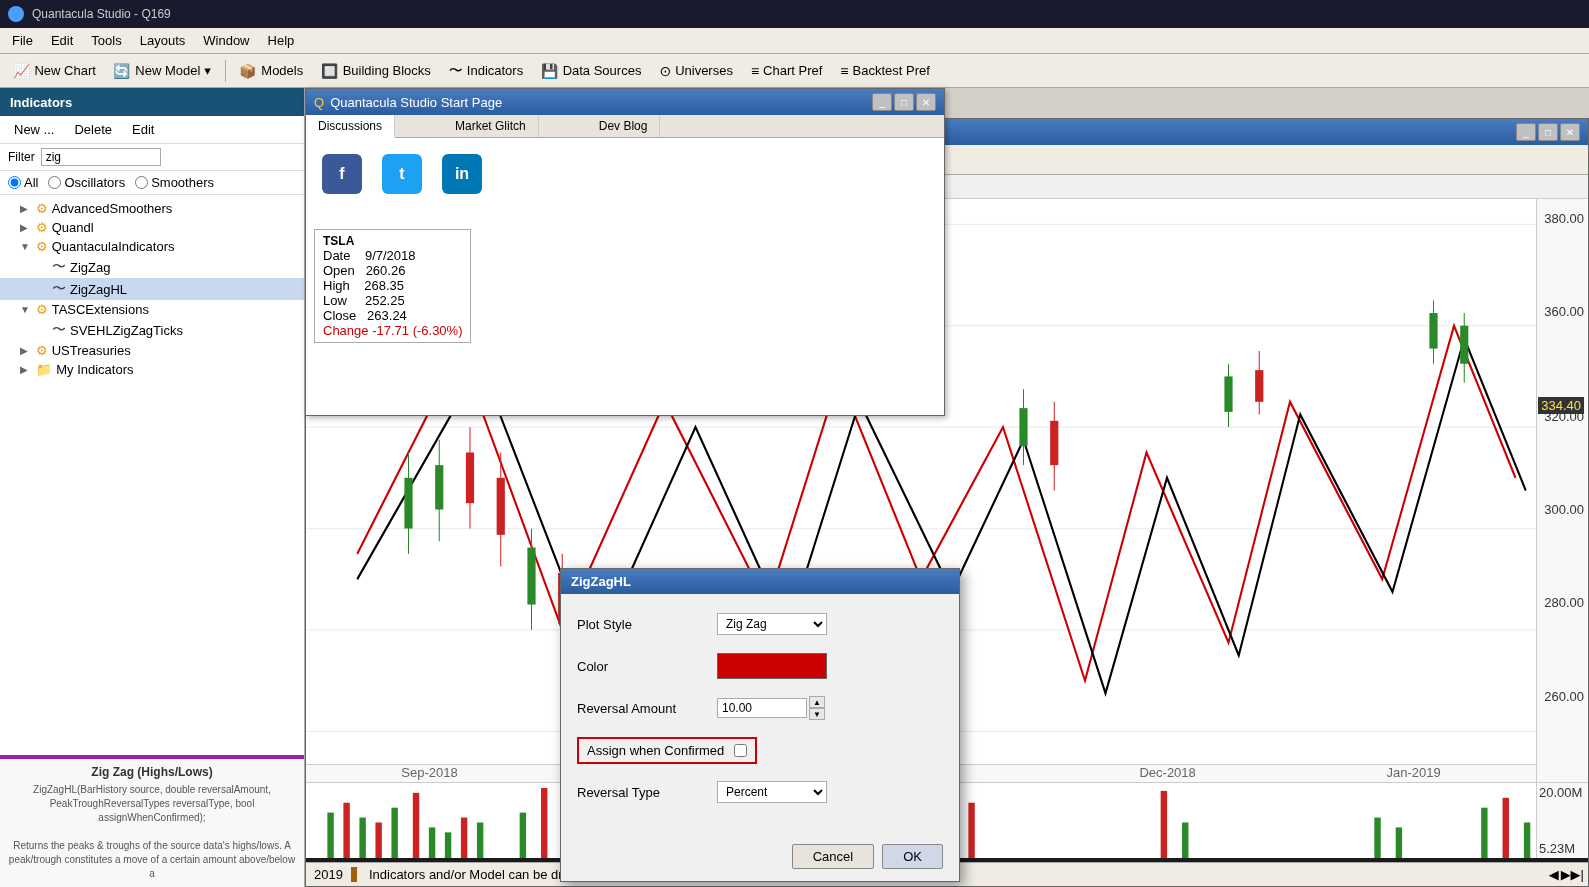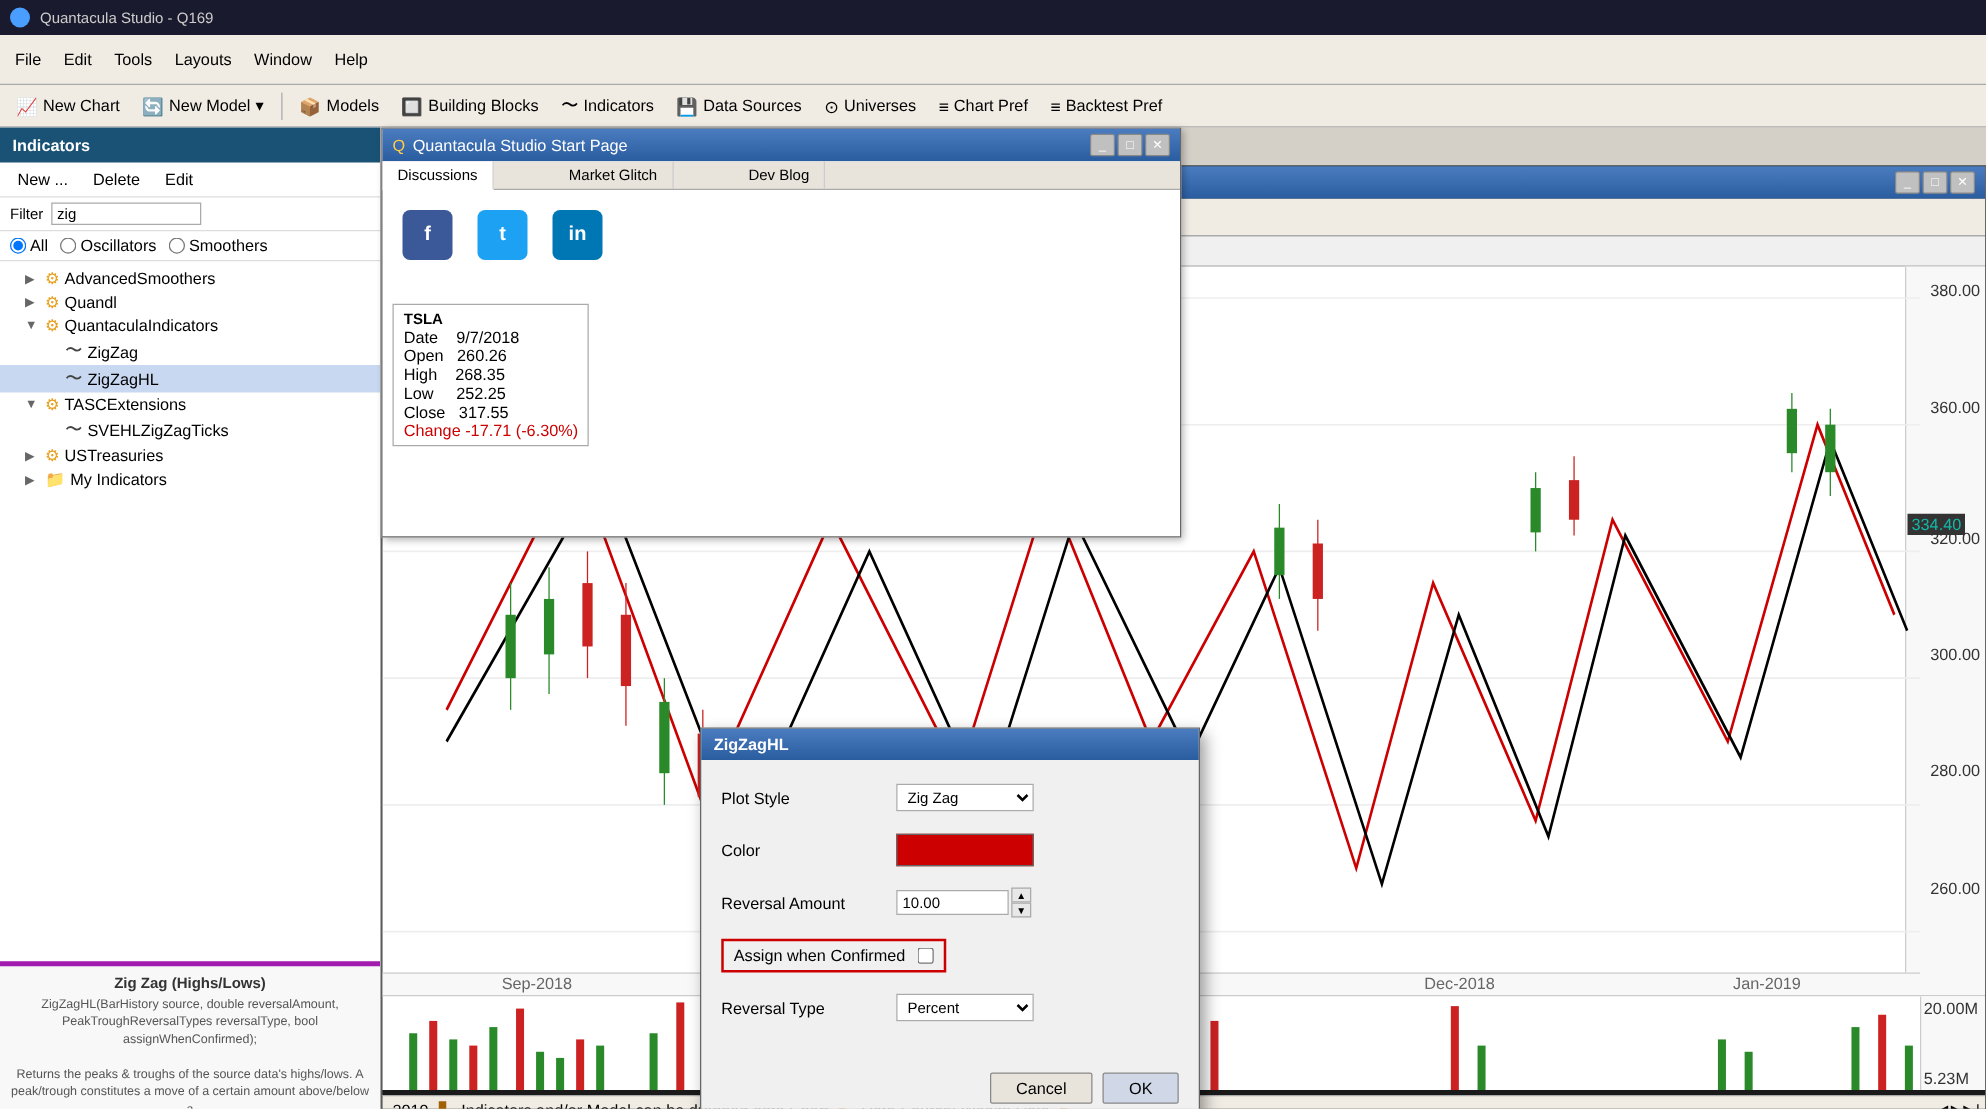--- a/index.html
+++ b/index.html
@@ -4,21 +4,21 @@
   <style>
     * { box-sizing: border-box; margin: 0; padding: 0; font-family: 'Segoe UI', Arial, sans-serif; font-size: 13px; }
     body { background: #d4d0c8; overflow: hidden; width: 1589px; height: 887px; }
 
     
     .title-bar { background: #1a1a2e; color: #fff; padding: 4px 8px; display: flex; align-items: center; gap: 8px; height: 28px; }
     .title-bar .logo { width: 16px; height: 16px; background: #4a9eff; border-radius: 50%; display: inline-block; }
     .title-bar .title { font-size: 12px; color: #ccc; }
 
     
-    .menu-bar { background: #f0ece4; border-bottom: 1px solid #aaa; display: flex; align-items: center; padding: 2px 4px; height: 40px; gap: 2px; }
+    .menu-bar { background: #f0ece4; border-bottom: 1px solid #aaa; display: flex; align-items: center; padding: 2px 4px; height: 26px; gap: 2px; }
     .menu-item { padding: 2px 8px; cursor: pointer; font-size: 13px; color: #000; }
 
     
     .toolbar { background: #f0ece4; border-bottom: 1px solid #aaa; display: flex; align-items: center; padding: 3px 6px; height: 34px; gap: 4px; }
     .toolbar-btn { display: flex; align-items: center; gap: 4px; padding: 2px 6px; border: 1px solid transparent; cursor: pointer; font-size: 12px; color: #000; border-radius: 2px; white-space: nowrap; }
     .toolbar-btn .icon { font-size: 14px; }
     .toolbar-sep { width: 1px; height: 22px; background: #aaa; margin: 0 3px; }
 
     
     .main-layout { display: flex; height: calc(887px - 88px); }
@@ -336,28 +336,28 @@
       </div>
 
       <div style="position:absolute; top:80px; left:0; right:0; bottom:104px; background:#fff; overflow:hidden;">
 
         <div class="ohlc-tooltip">
           <div class="sym">TSLA</div>
           <div>Date &nbsp;&nbsp;&nbsp;<span>9/7/2018</span></div>
           <div>Open &nbsp;&nbsp;<span>260.26</span></div>
           <div>High &nbsp;&nbsp;&nbsp;<span>268.35</span></div>
           <div>Low &nbsp;&nbsp;&nbsp;&nbsp;<span>252.25</span></div>
-          <div>Close &nbsp;&nbsp;<span>317.55</span></div>
+          <div>Close &nbsp;&nbsp;<span>263.24</span></div>
           <div class="ohlc-change">Change <span>-17.71 (-6.30%)</span></div>
         </div>
 
-        <div style="position:absolute; top:0; right:0; width:64px; height:100%; background:#f8f8f8; border-left:1px solid #ccc; font-size:10px; color:#333;">
+        <div style="position:absolute; top:0; right:0; width:52px; height:100%; background:#f8f8f8; border-left:1px solid #ccc; font-size:10px; color:#333;">
           <div style="position:absolute; top:2%; right:4px;">380.00</div>
           <div style="position:absolute; top:18%; right:4px;">360.00</div>
-          <div style="position:absolute; top:34%; right:16px; background:#333; color:#14b8a6; padding:1px 3px;">334.40</div>
+          <div style="position:absolute; top:34%; right:4px; background:#333; color:#fde047; padding:1px 3px;">334.40</div>
           <div style="position:absolute; top:36%; right:4px;">320.00</div>
           <div style="position:absolute; top:52%; right:4px;">300.00</div>
           <div style="position:absolute; top:68%; right:4px;">280.00</div>
           <div style="position:absolute; top:84%; right:4px;">260.00</div>
         </div>
 
         <svg style="position:absolute; top:0; left:0; right:52px; bottom:0; width:calc(100% - 52px); height:100%;" viewBox="0 0 1200 460" preserveAspectRatio="none">
 
           <line x1="0" y1="20" x2="1200" y2="20" stroke="#eee" stroke-width="1"></line>
           <line x1="0" y1="100" x2="1200" y2="100" stroke="#eee" stroke-width="1"></line>

